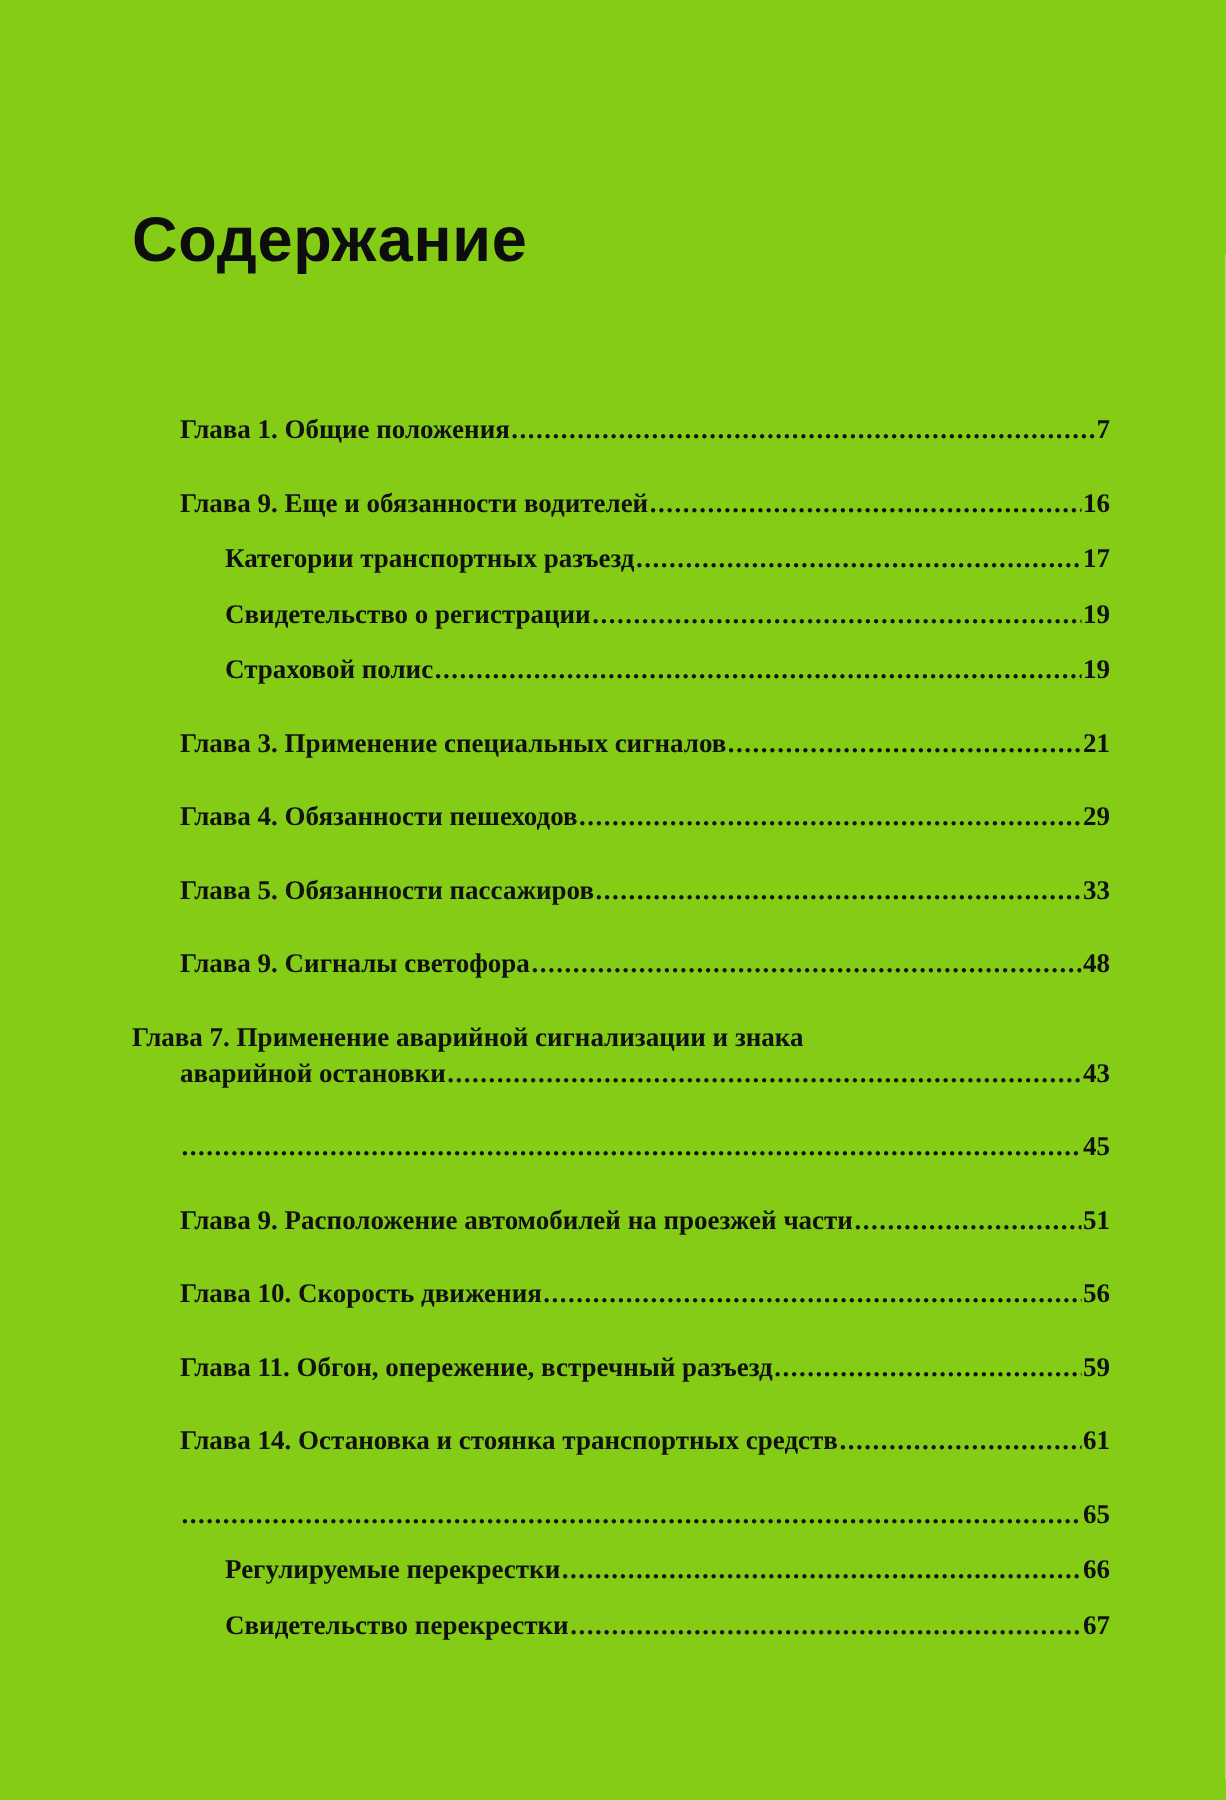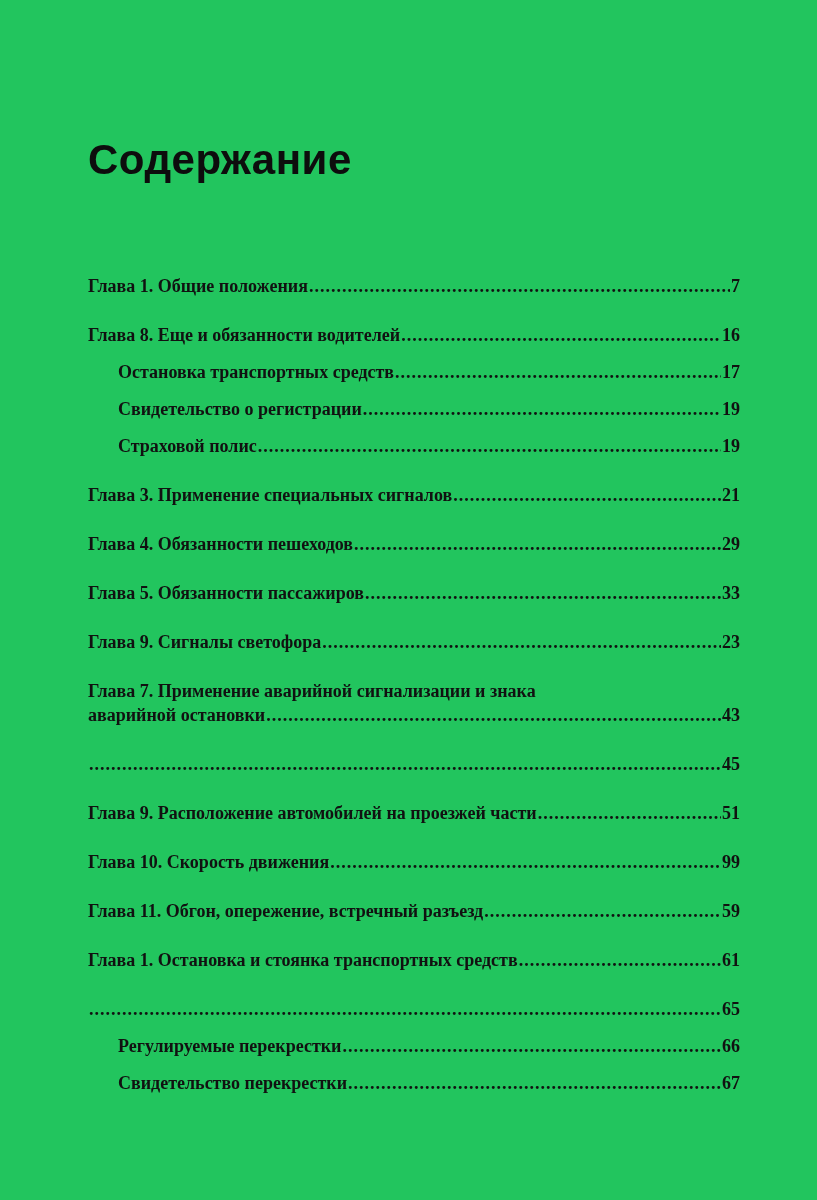--- a/index.html
+++ b/index.html
@@ -12,21 +12,21 @@
     height: 1200px;
     overflow: hidden;
     font-family: "Liberation Serif", serif;
     color: #111111;
   }
   .page {
     box-sizing: border-box;
     width: 817px;
     height: 1200px;
     padding: 136px 77px 0 88px;
-    background: #22c55e;
+    background: #84cc16;
   }
   h1.page-title {
     font-family: "Liberation Sans", sans-serif;
     font-weight: 800;
     font-size: 42px;
     line-height: 48px;
     letter-spacing: 0.5px;
     margin: 0 0 90px 0;
     color: #0d0d0d;
   }
@@ -41,20 +41,21 @@
   .entry.sub {
     margin-top: 13px;
     padding-left: 30px;
   }
   .pre {
     white-space: nowrap;
   }
   .line {
     display: flex;
     align-items: baseline;
+    margin-left: 32px;
   }
   .t {
     white-space: nowrap;
     flex: 0 0 auto;
   }
   .dots {
     flex: 1 1 auto;
     overflow: hidden;
     white-space: nowrap;
     letter-spacing: 1px;
@@ -75,28 +76,28 @@
   <div class="toc">
       <div class="entry">
         <div class="line">
           <span class="t">Глава 1. Общие положения</span>
           <span class="dots">................................................................................................................................................................</span>
           <span class="pg">7</span>
         </div>
       </div>
       <div class="entry">
         <div class="line">
-          <span class="t">Глава 8. Еще и обязанности водителей</span>
+          <span class="t">Глава 9. Еще и обязанности водителей</span>
           <span class="dots">................................................................................................................................................................</span>
           <span class="pg">16</span>
         </div>
       </div>
       <div class="entry sub">
         <div class="line">
-          <span class="t">Остановка транспортных средств</span>
+          <span class="t">Категории транспортных разъезд</span>
           <span class="dots">................................................................................................................................................................</span>
           <span class="pg">17</span>
         </div>
       </div>
       <div class="entry sub">
         <div class="line">
           <span class="t">Свидетельство о регистрации</span>
           <span class="dots">................................................................................................................................................................</span>
           <span class="pg">19</span>
         </div>
@@ -126,21 +127,21 @@
         <div class="line">
           <span class="t">Глава 5. Обязанности пассажиров</span>
           <span class="dots">................................................................................................................................................................</span>
           <span class="pg">33</span>
         </div>
       </div>
       <div class="entry">
         <div class="line">
           <span class="t">Глава 9. Сигналы светофора</span>
           <span class="dots">................................................................................................................................................................</span>
-          <span class="pg">23</span>
+          <span class="pg">48</span>
         </div>
       </div>
       <div class="entry">
         <div class="pre">Глава 7. Применение аварийной сигнализации и знака</div>
         <div class="line">
           <span class="t">аварийной остановки</span>
           <span class="dots">................................................................................................................................................................</span>
           <span class="pg">43</span>
         </div>
       </div>
@@ -154,33 +155,33 @@
         <div class="line">
           <span class="t">Глава 9. Расположение автомобилей на проезжей части</span>
           <span class="dots">................................................................................................................................................................</span>
           <span class="pg">51</span>
         </div>
       </div>
       <div class="entry">
         <div class="line">
           <span class="t">Глава 10. Скорость движения</span>
           <span class="dots">................................................................................................................................................................</span>
-          <span class="pg">99</span>
+          <span class="pg">56</span>
         </div>
       </div>
       <div class="entry">
         <div class="line">
           <span class="t">Глава 11. Обгон, опережение, встречный разъезд</span>
           <span class="dots">................................................................................................................................................................</span>
           <span class="pg">59</span>
         </div>
       </div>
       <div class="entry">
         <div class="line">
-          <span class="t">Глава 1. Остановка и стоянка транспортных средств</span>
+          <span class="t">Глава 14. Остановка и стоянка транспортных средств</span>
           <span class="dots">................................................................................................................................................................</span>
           <span class="pg">61</span>
         </div>
       </div>
       <div class="entry">
         <div class="line">
           <span class="dots">................................................................................................................................................................</span>
           <span class="pg">65</span>
         </div>
       </div>

